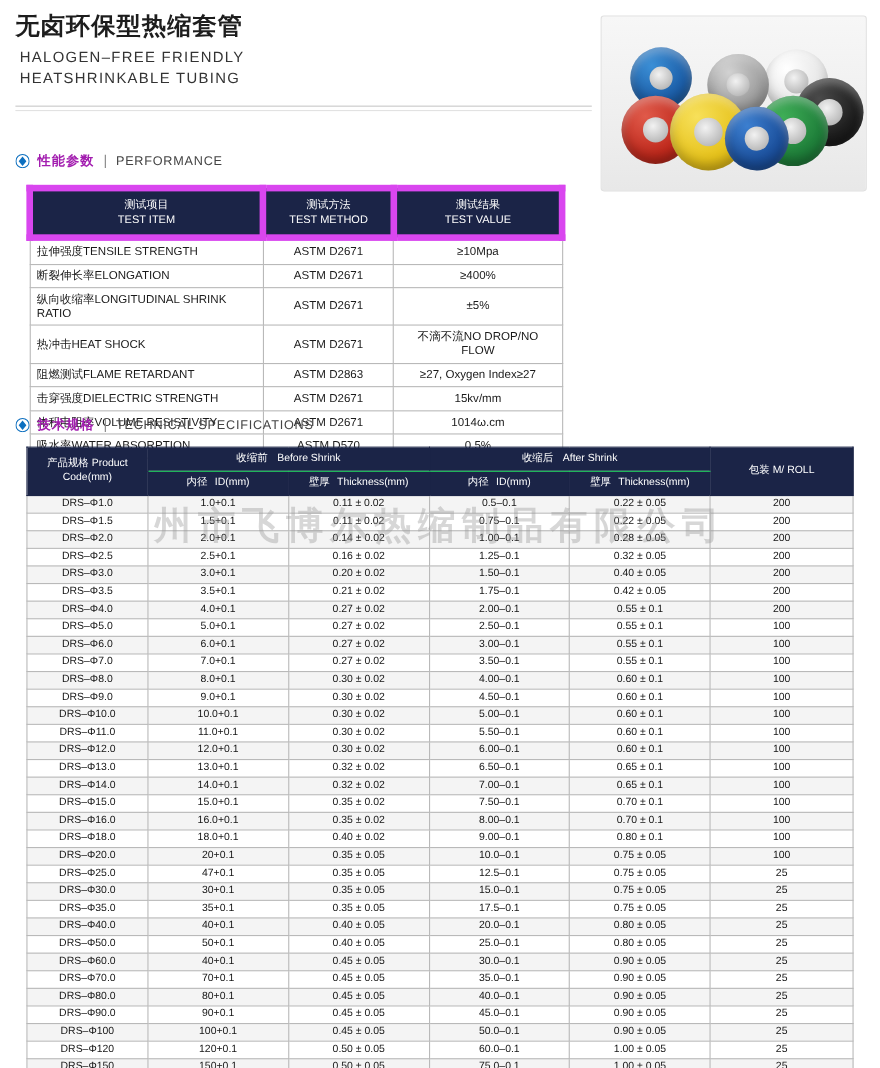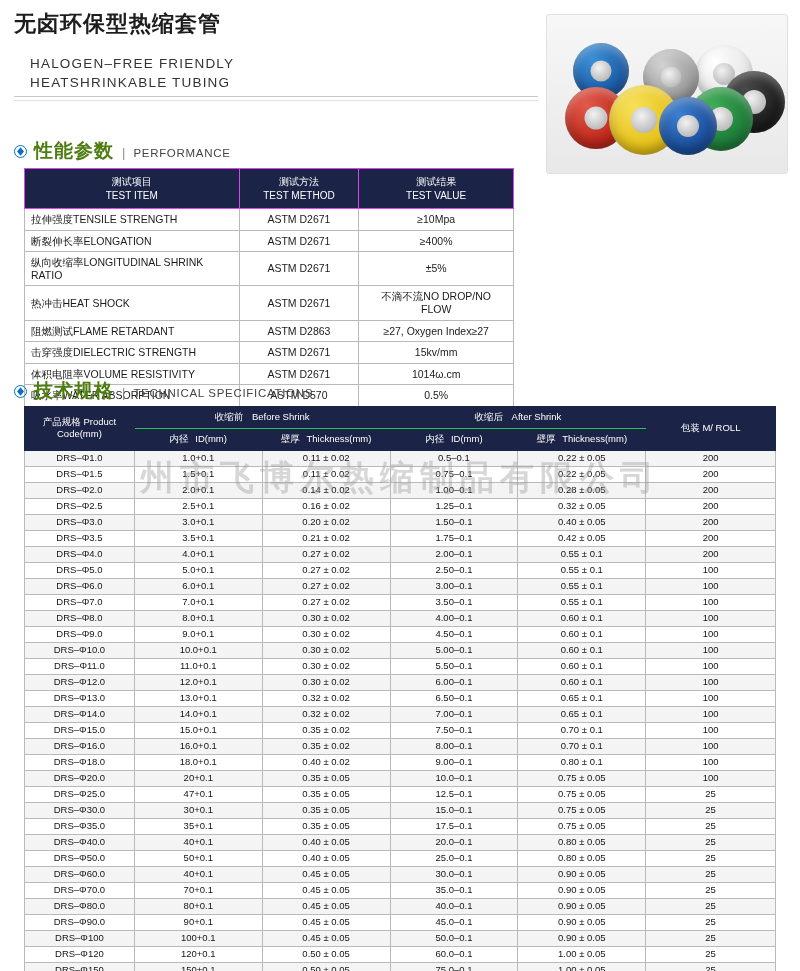--- a/index.html
+++ b/index.html
@@ -29,21 +29,21 @@
     color: #1d1d1d;
     letter-spacing: 1px;
     line-height: 1.25;
     margin: 0 0 4px 0;
   }
   .title-en {
     font-size: 13.5px;
     color: #333;
     letter-spacing: 1.2px;
     line-height: 1.45;
-    margin: 16px;
+    margin: 4px;
   }
   .title-en div { white-space: nowrap; }
   .header-rule {
     position: absolute;
     left: 14px; top: 96px;
     width: 524px;
     height: 1px;
     background: #c8c8c8;
   }
   .header-rule2 {
@@ -96,23 +96,23 @@
     gap: 7px;
   }
   .diamond-icon {
     position: relative;
     width: 13px; height: 13px;
     flex: 0 0 13px;
     align-self: center;
   }
   .diamond-icon svg { display: block; }
   .sec-cn {
-    font-size: 19px;
+    font-size: 12px;
     font-weight: bold;
-    color: #4d7c0f;
+    color: #a21caf;
     letter-spacing: 1px;
   }
   .sec-sep {
     color: #8a8a8a;
     font-size: 13px;
     padding: 0 1px;
   }
   .sec-en {
     font-size: 11.5px;
     color: #444;
@@ -128,21 +128,21 @@
     font-size: 10.5px;
     color: #1a1a1a;
   }
   .perf-table th {
     background: #1b2447;
     color: #ffffff;
     font-weight: normal;
     font-size: 10px;
     line-height: 1.35;
     padding: 6px 2px;
-    border: 1px solid #d946ef;
+    border: 6px solid #d946ef;
     text-align: center;
   }
   .perf-table th .cn { display: block; }
   .perf-table th .en { display: block; }
   .perf-table td {
     border: 1px solid #b9b9b9;
     padding: 4px 6px;
     height: 21px;
     line-height: 1.2;
     background: #fff;

